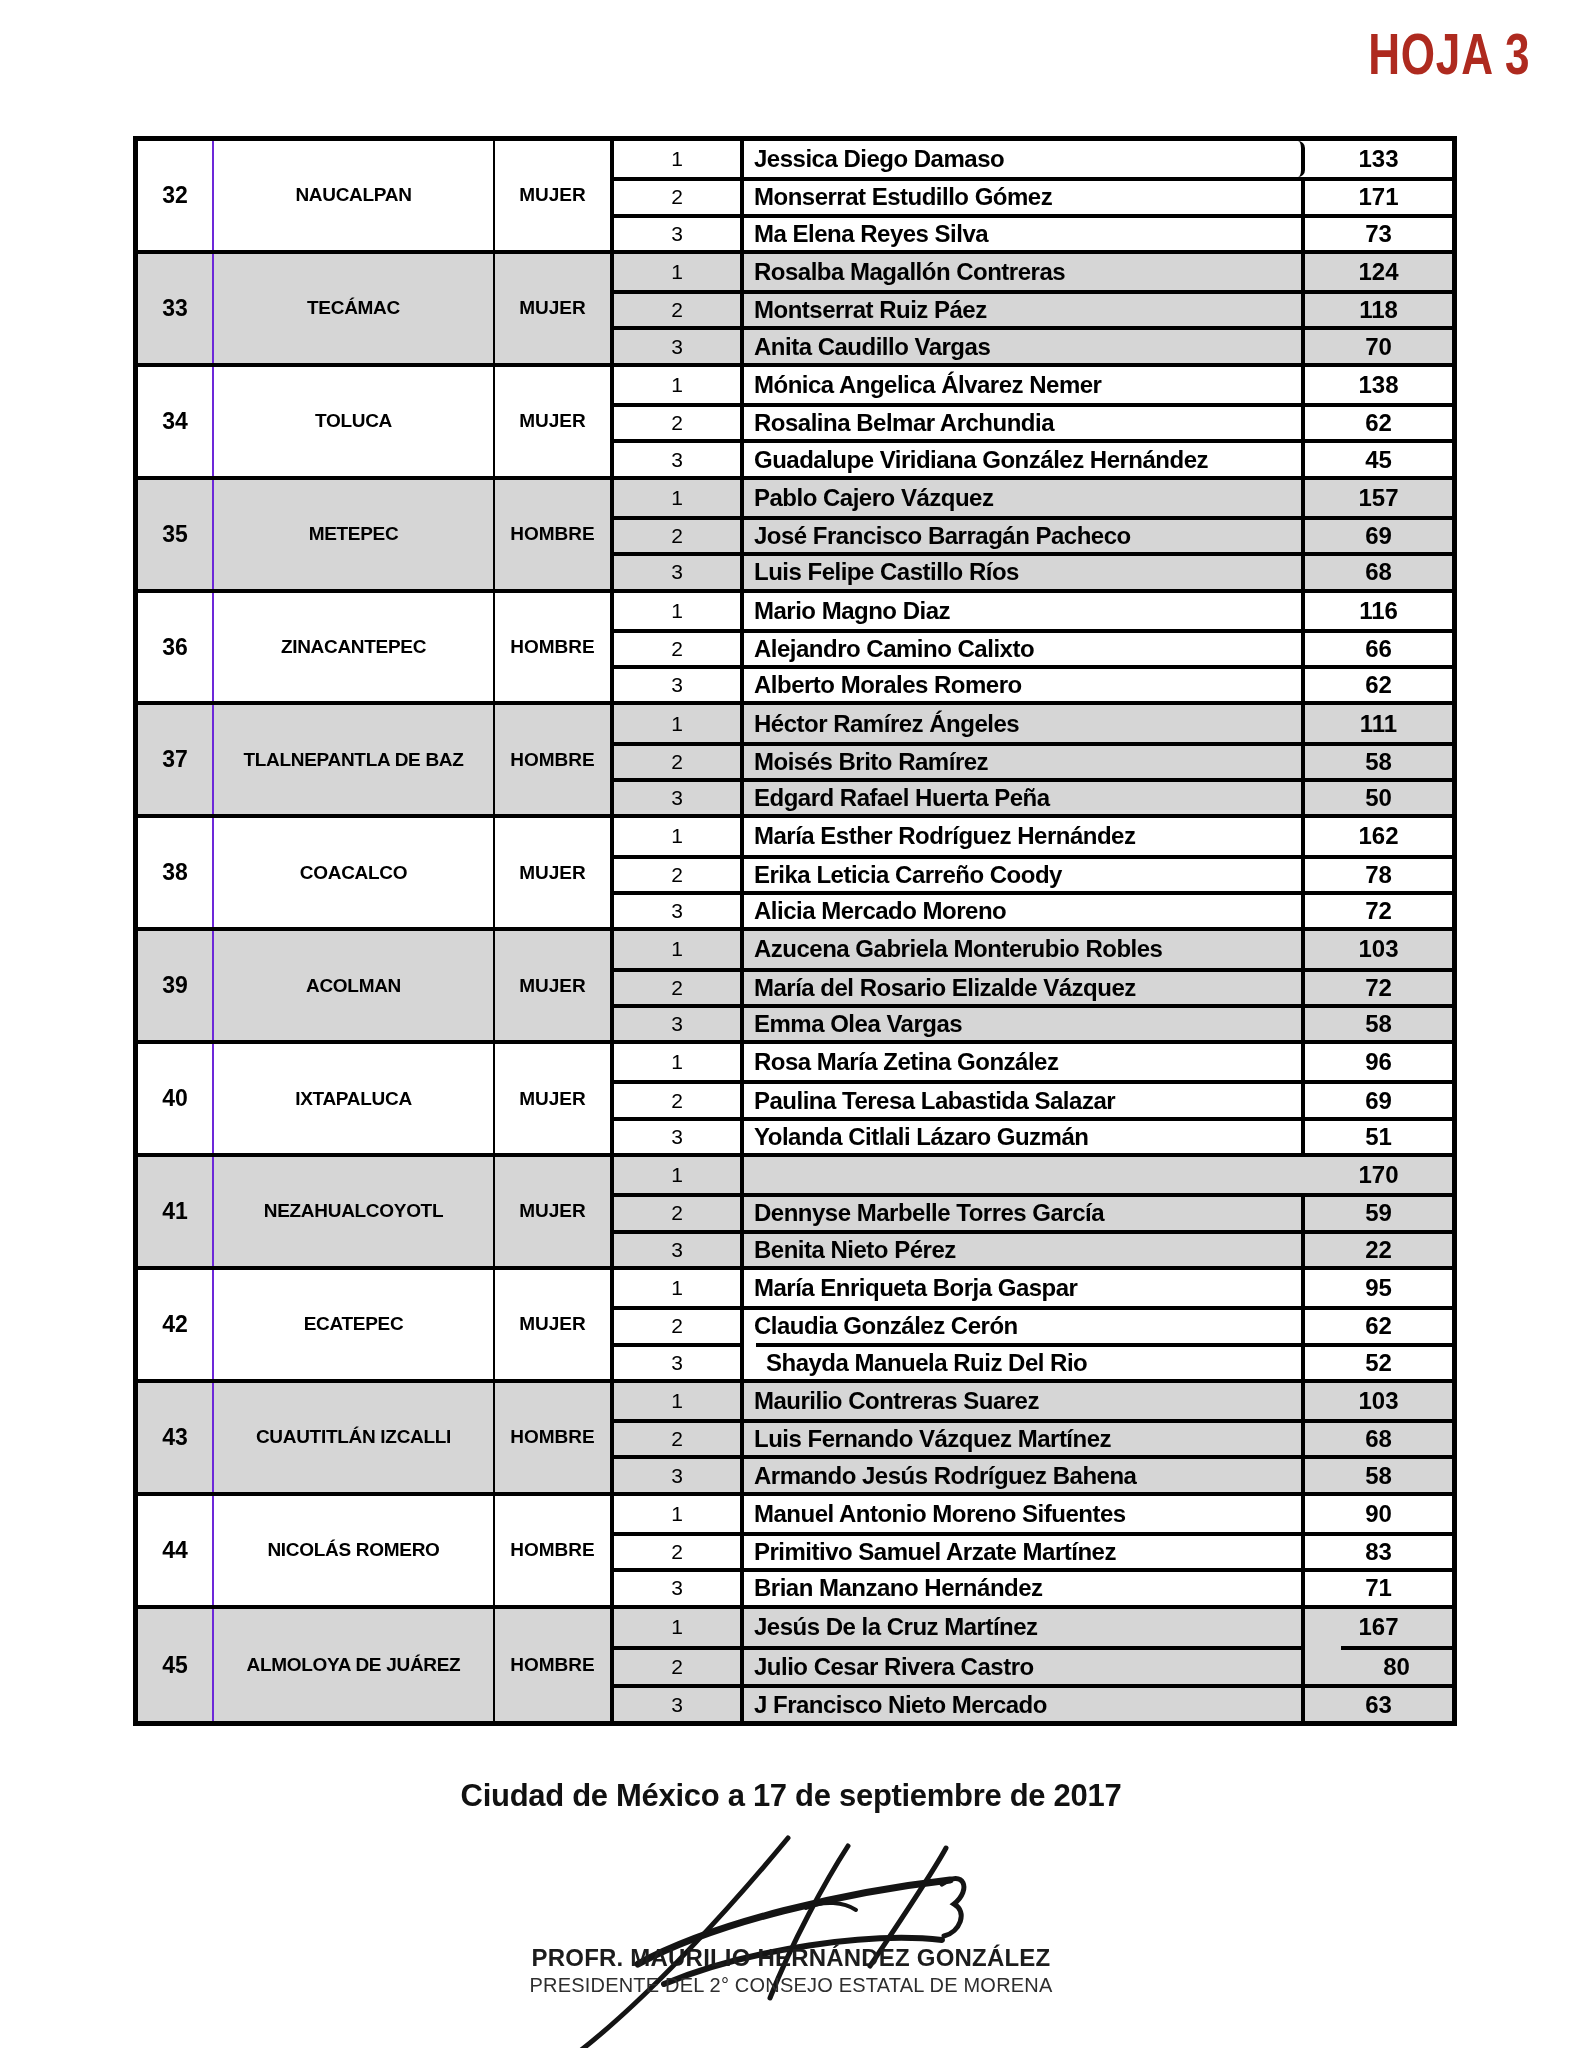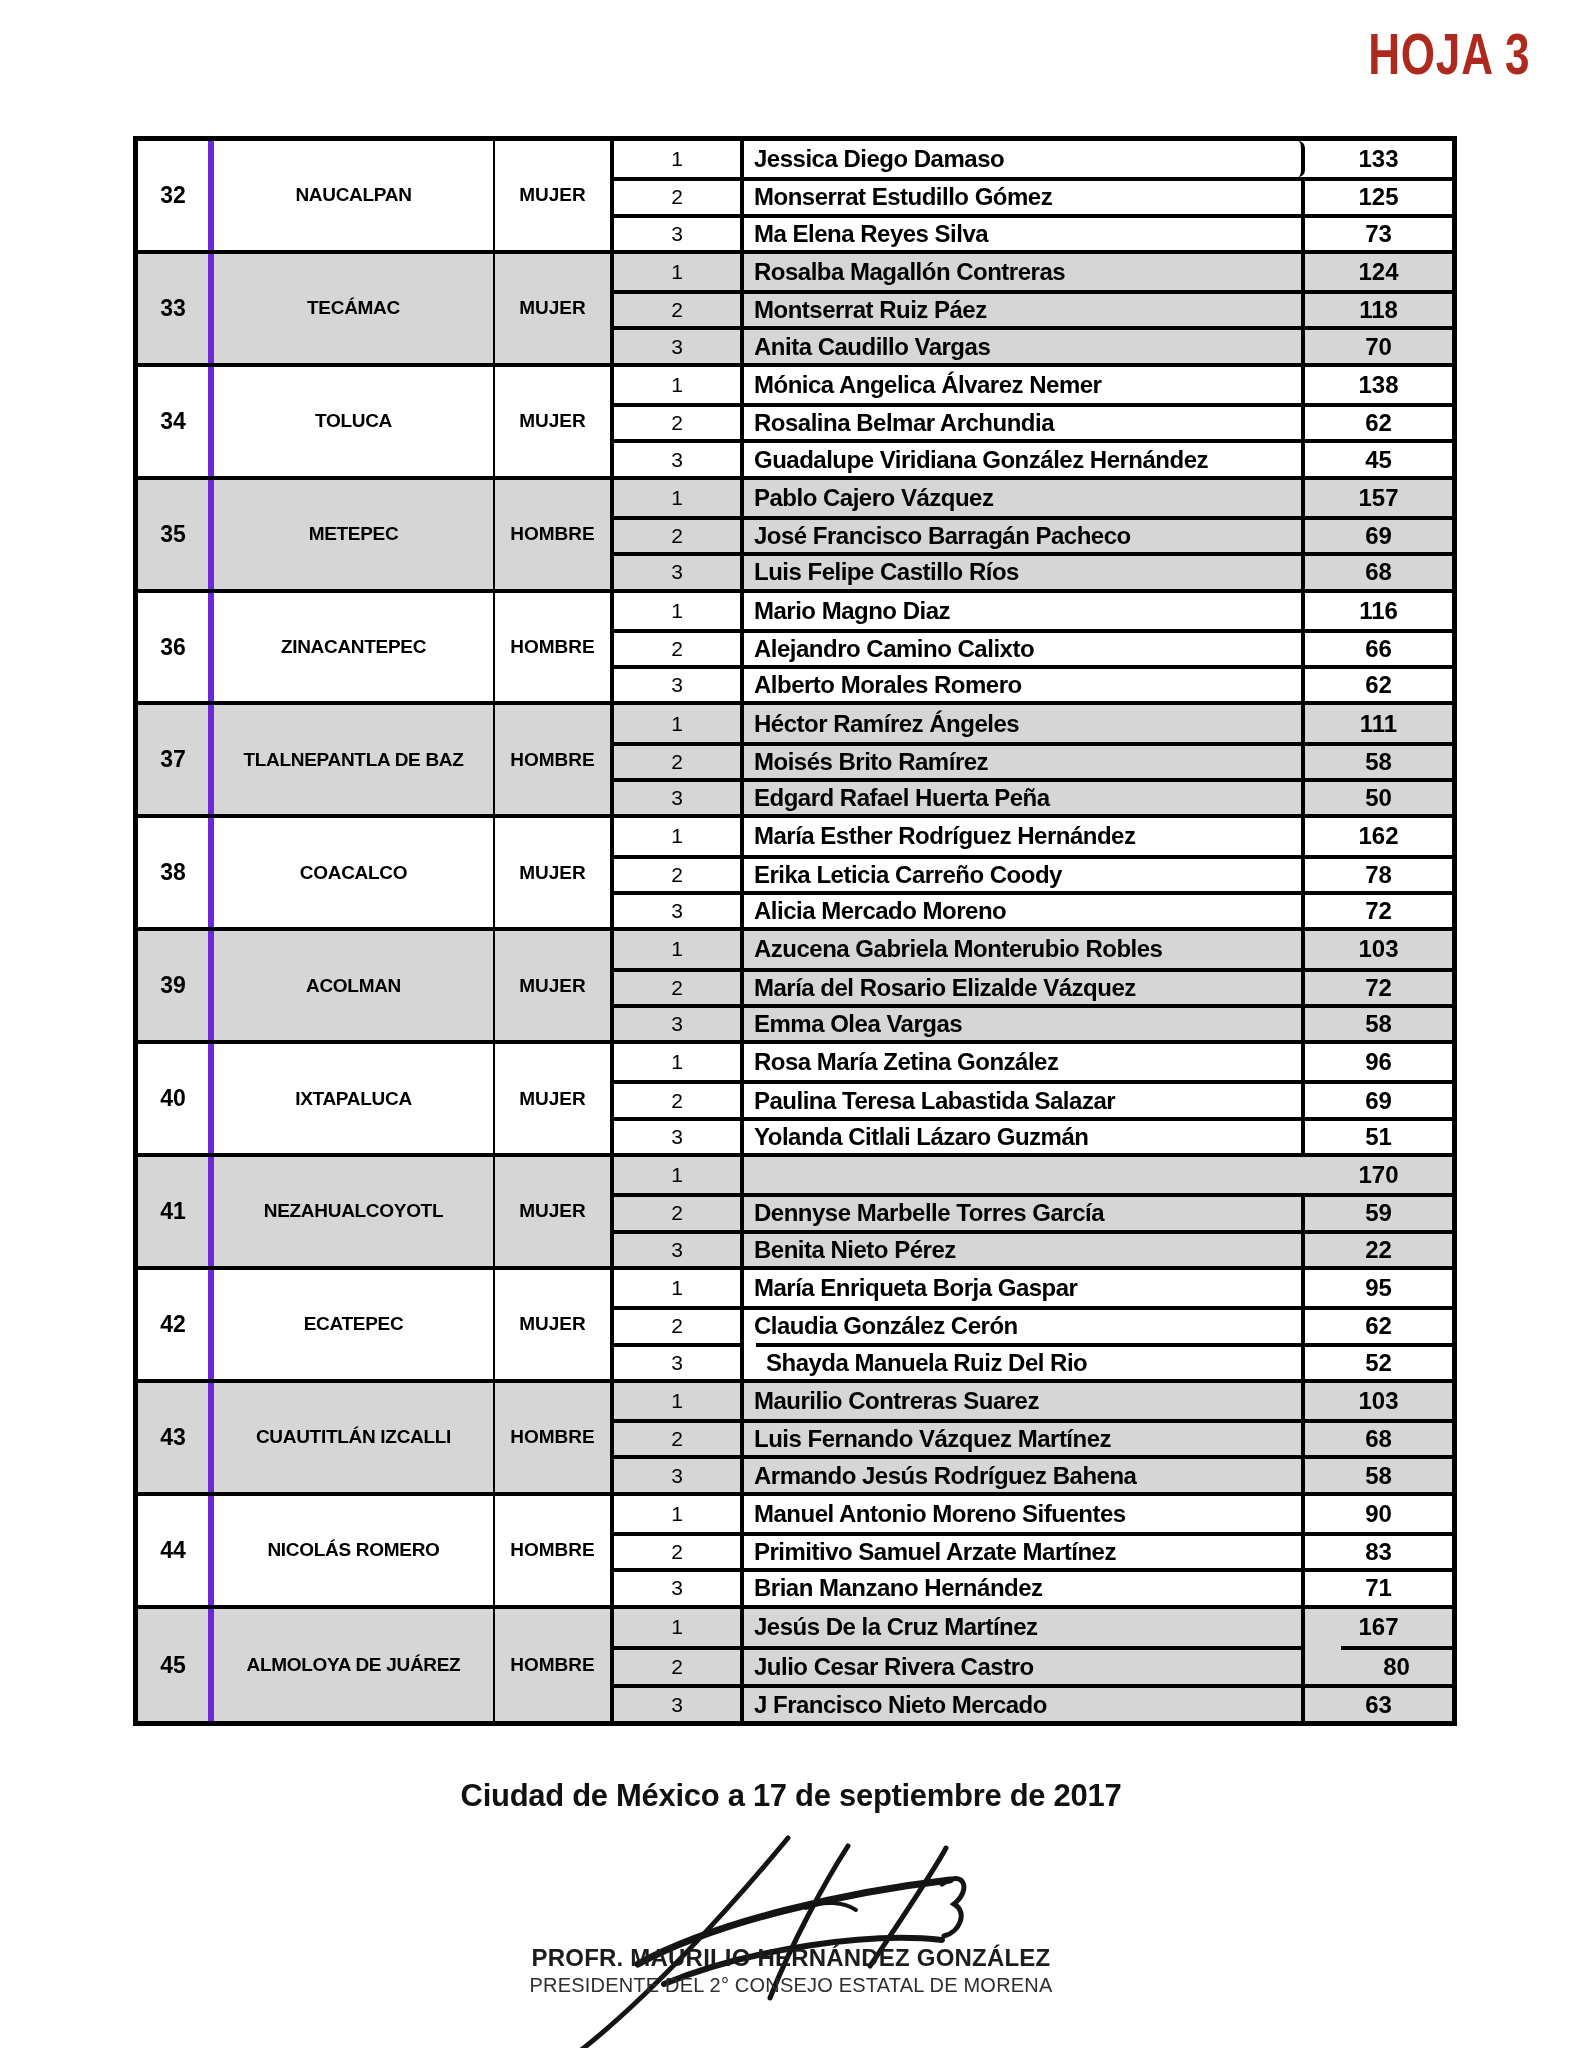--- a/index.html
+++ b/index.html
@@ -14,21 +14,21 @@
   
   .tbl{position:absolute;left:133px;top:136px;width:1324px;box-sizing:border-box;
        border:5px solid #000;background:#fff;}
   .group{display:grid;grid-template-columns:76px 281px 119px 130px 561px 147px;
          grid-template-rows:repeat(3,1fr);height:112.9px;box-sizing:border-box;
          border-bottom:4px solid #000;background:#fff;}
   .group:last-child{border-bottom:none;}
   .group.shaded{background:#d6d6d6;}
   .cell{box-sizing:border-box;display:flex;align-items:center;justify-content:center;
         overflow:hidden;white-space:nowrap;}
-  .num  {grid-column:1;grid-row:1/4;border-right:6px solid #6d28d9;font-size:23px;font-weight:700;}
+  .num  {grid-column:1;grid-row:1/4;border-right:2px solid #6d28d9;font-size:23px;font-weight:700;}
   .muni {grid-column:2;grid-row:1/4;border-right:2px solid #000;font-size:19px;font-weight:700;
          letter-spacing:-.3px;text-align:center;}
   .gender{grid-column:3;grid-row:1/4;border-right:4px solid #000;font-size:19px;font-weight:700;}
   .rank {grid-column:4;border-right:4px solid #000;font-size:21px;font-weight:400;}
   .name {grid-column:5;border-right:4px solid #000;justify-content:flex-start;
          padding-left:10px;font-size:24px;font-weight:700;letter-spacing:-.5px;}
   .votes{grid-column:6;font-size:24px;font-weight:700;}
   .sep{border-top:4px solid #000;}
 
   
@@ -49,21 +49,21 @@
 <div class="tbl" id="tbl">
     <div class="group">
     <div class="cell num">32</div>
     <div class="cell muni">NAUCALPAN</div>
     <div class="cell gender">MUJER</div>
   <div class="cell rank" style="grid-row: 1;">1</div>
       <div class="cell name" style="grid-row: 1; border-radius: 7px;">Jessica Diego Damaso</div>
       <div class="cell votes" style="grid-row: 1;">133</div>
       <div class="cell rank sep" style="grid-row: 2;">2</div>
       <div class="cell name sep" style="grid-row: 2;">Monserrat Estudillo Gómez</div>
-      <div class="cell votes sep" style="grid-row: 2;">125</div>
+      <div class="cell votes sep" style="grid-row: 2;">171</div>
       <div class="cell rank sep" style="grid-row: 3;">3</div>
       <div class="cell name sep" style="grid-row: 3;">Ma Elena Reyes Silva</div>
       <div class="cell votes sep" style="grid-row: 3;">73</div>
     </div>
     <div class="group shaded">
     <div class="cell num">33</div>
     <div class="cell muni">TECÁMAC</div>
     <div class="cell gender">MUJER</div>
   <div class="cell rank" style="grid-row: 1;">1</div>
       <div class="cell name" style="grid-row: 1;">Rosalba Magallón Contreras</div>

